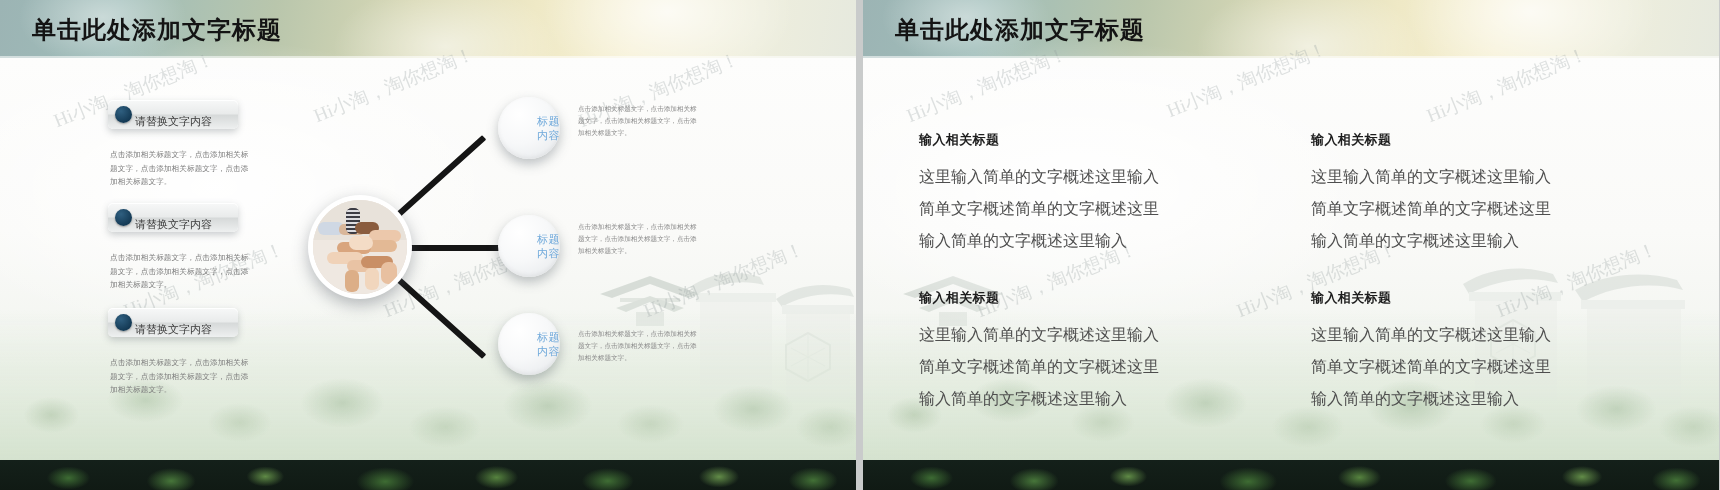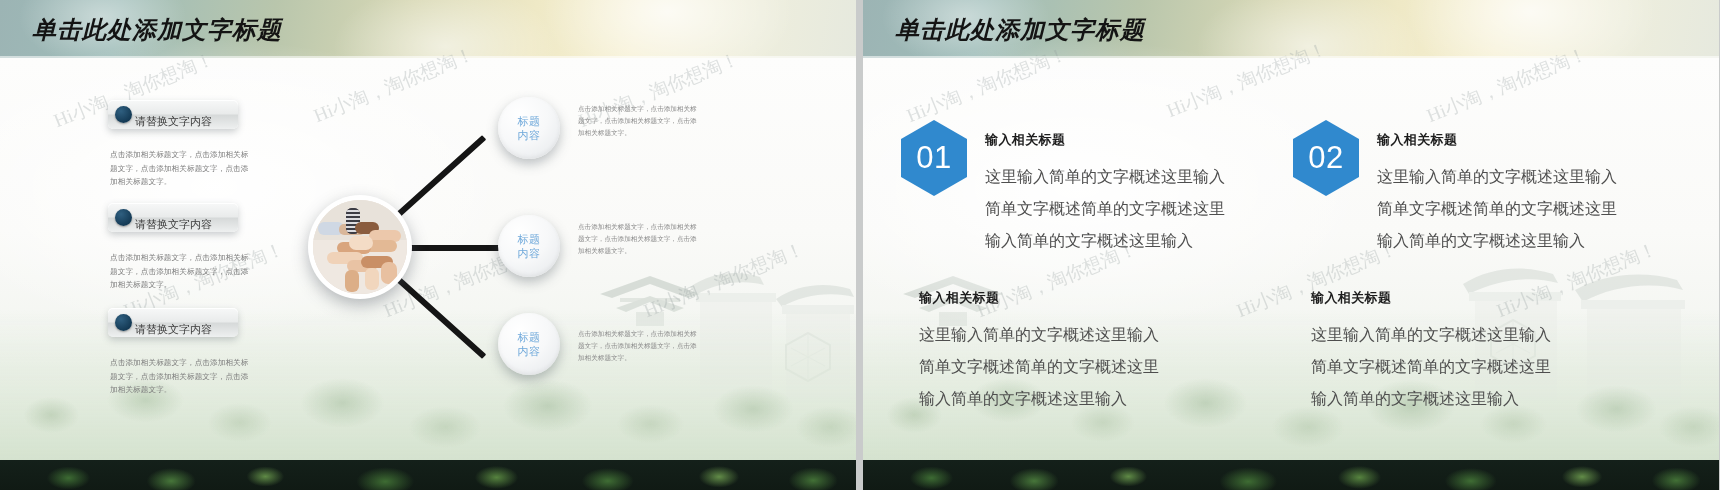--- a/index.html
+++ b/index.html
@@ -62,21 +62,21 @@
 
   
   .wm{
     position:absolute;color:rgba(150,160,160,.30);
     font-family:"Liberation Serif","DejaVu Serif",serif;
     white-space:nowrap;pointer-events:none;user-select:none;
     transform:rotate(-22deg);transform-origin:left top;
   }
 
   
-  .hdr{position:absolute;left:0;top:0;width:100%;height:58px;font-style:italic;}
+  .hdr{position:absolute;left:0;top:0;width:100%;height:58px;}
   .hdr-title{
     position:absolute;left:32px;top:14px;
     font-size:24px;font-weight:bold;color:#141414;letter-spacing:1px;
     font-family:"Liberation Sans","DejaVu Sans",sans-serif;
   }
   .hdr-rule{position:absolute;left:0;bottom:0;width:100%;height:2px;background:rgba(255,255,255,.55);}
 
   
   .pill{
     position:absolute;width:130px;height:29px;border-radius:5px;
@@ -107,21 +107,21 @@
     box-shadow:0 6px 16px rgba(70,80,90,.38);
   }
   .hub-img{
     width:100%;height:100%;border-radius:50%;overflow:hidden;position:relative;
     background:linear-gradient(150deg,#efe6df 0%,#e6dcd2 45%,#ded2c6 100%);
   }
   .node{
     position:absolute;width:62px;height:62px;border-radius:50%;
     background:radial-gradient(circle at 34% 28%, #ffffff 0%, #f7f8f9 48%, #e4e7ea 100%);
     box-shadow:0 5px 12px rgba(70,80,90,.35), inset 0 -2px 4px rgba(0,0,0,.05);
-    display:flex;flex-direction:column;align-items:center;justify-content:center;
+    display:flex;flex-direction:column;align-items:flex-end;justify-content:center;
     color:#6ea8da;font-size:11px;line-height:1.3;letter-spacing:.5px;
   }
   .node-para{
     position:absolute;width:120px;font-size:6.6px;line-height:1.85;color:#8a8a8a;
   }
 
   
   .hexbox{position:absolute;display:flex;align-items:flex-start;}
   .hex{
     position:relative;width:66px;height:76px;flex:0 0 auto;
@@ -289,33 +289,27 @@
     <div class="wm" style="left:110px;top:300px;font-size:19px;">Hi小淘，淘你想淘！</div>
     <div class="wm" style="left:370px;top:300px;font-size:19px;">Hi小淘，淘你想淘！</div>
     <div class="wm" style="left:630px;top:300px;font-size:19px;">Hi小淘，淘你想淘！</div>
 
     <div class="hdr">
       <div class="hdr-title">单击此处添加文字标题</div>
       <div class="hdr-rule"></div>
     </div>
 
     <div class="hexbox" style="left:38px;top:120px;">
-      <div class="hex">
-        <span class="hex-num">01</span>
-      </div>
       <div class="hex-txt">
         <div class="hex-title">输入相关标题</div>
         <div class="hex-body">这里输入简单的文字概述这里输入简单文字概述简单的文字概述这里输入简单的文字概述这里输入</div>
       </div>
     </div>
 
     <div class="hexbox" style="left:430px;top:120px;">
-      <div class="hex">
-        <span class="hex-num">02</span>
-      </div>
       <div class="hex-txt">
         <div class="hex-title">输入相关标题</div>
         <div class="hex-body">这里输入简单的文字概述这里输入简单文字概述简单的文字概述这里输入简单的文字概述这里输入</div>
       </div>
     </div>
 
     <div class="hexbox" style="left:38px;top:278px;">
       <div class="hex-txt">
         <div class="hex-title">输入相关标题</div>
         <div class="hex-body">这里输入简单的文字概述这里输入简单文字概述简单的文字概述这里输入简单的文字概述这里输入</div>

